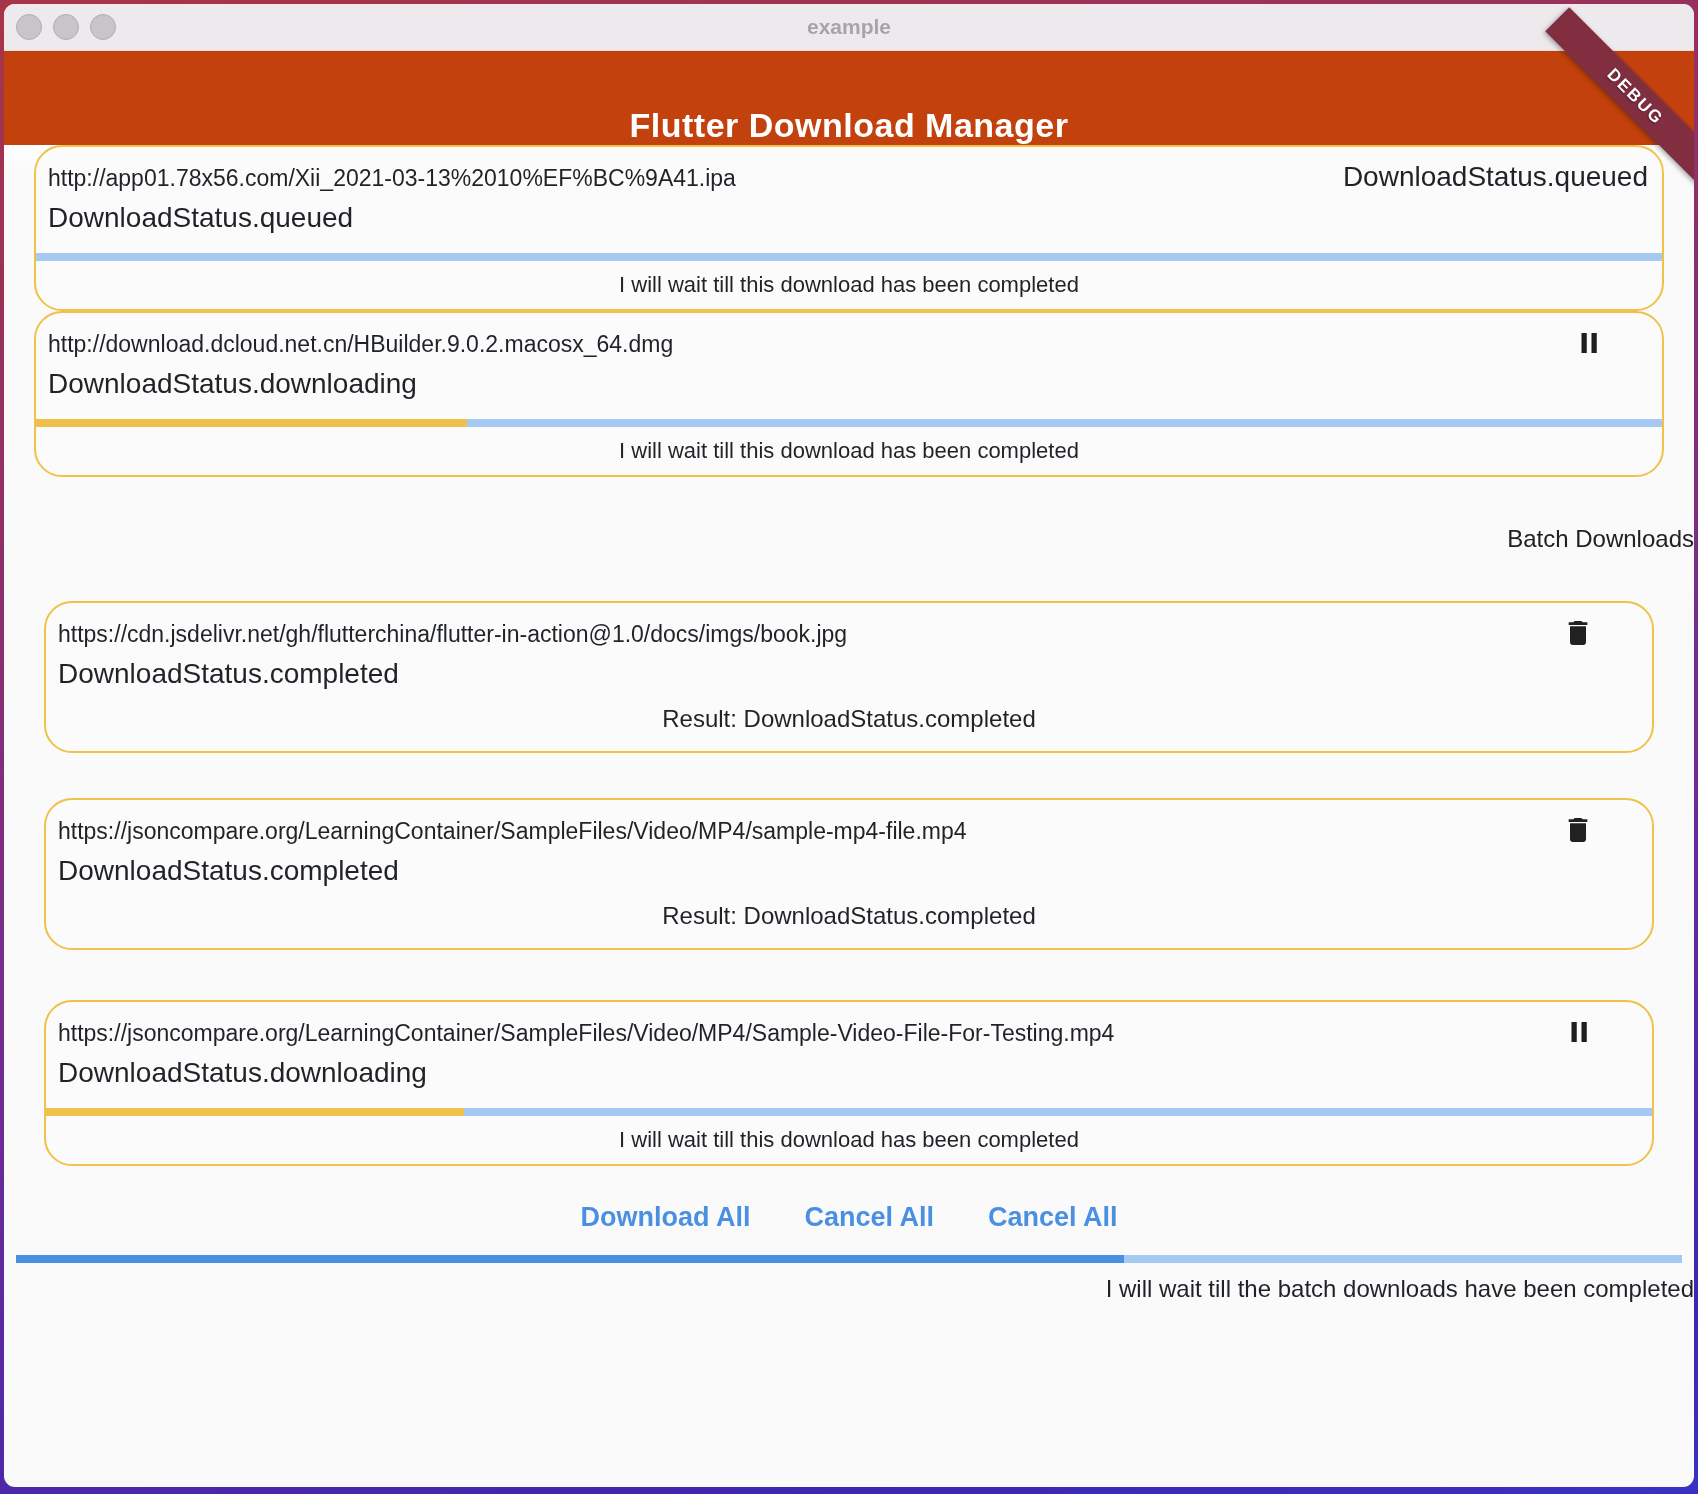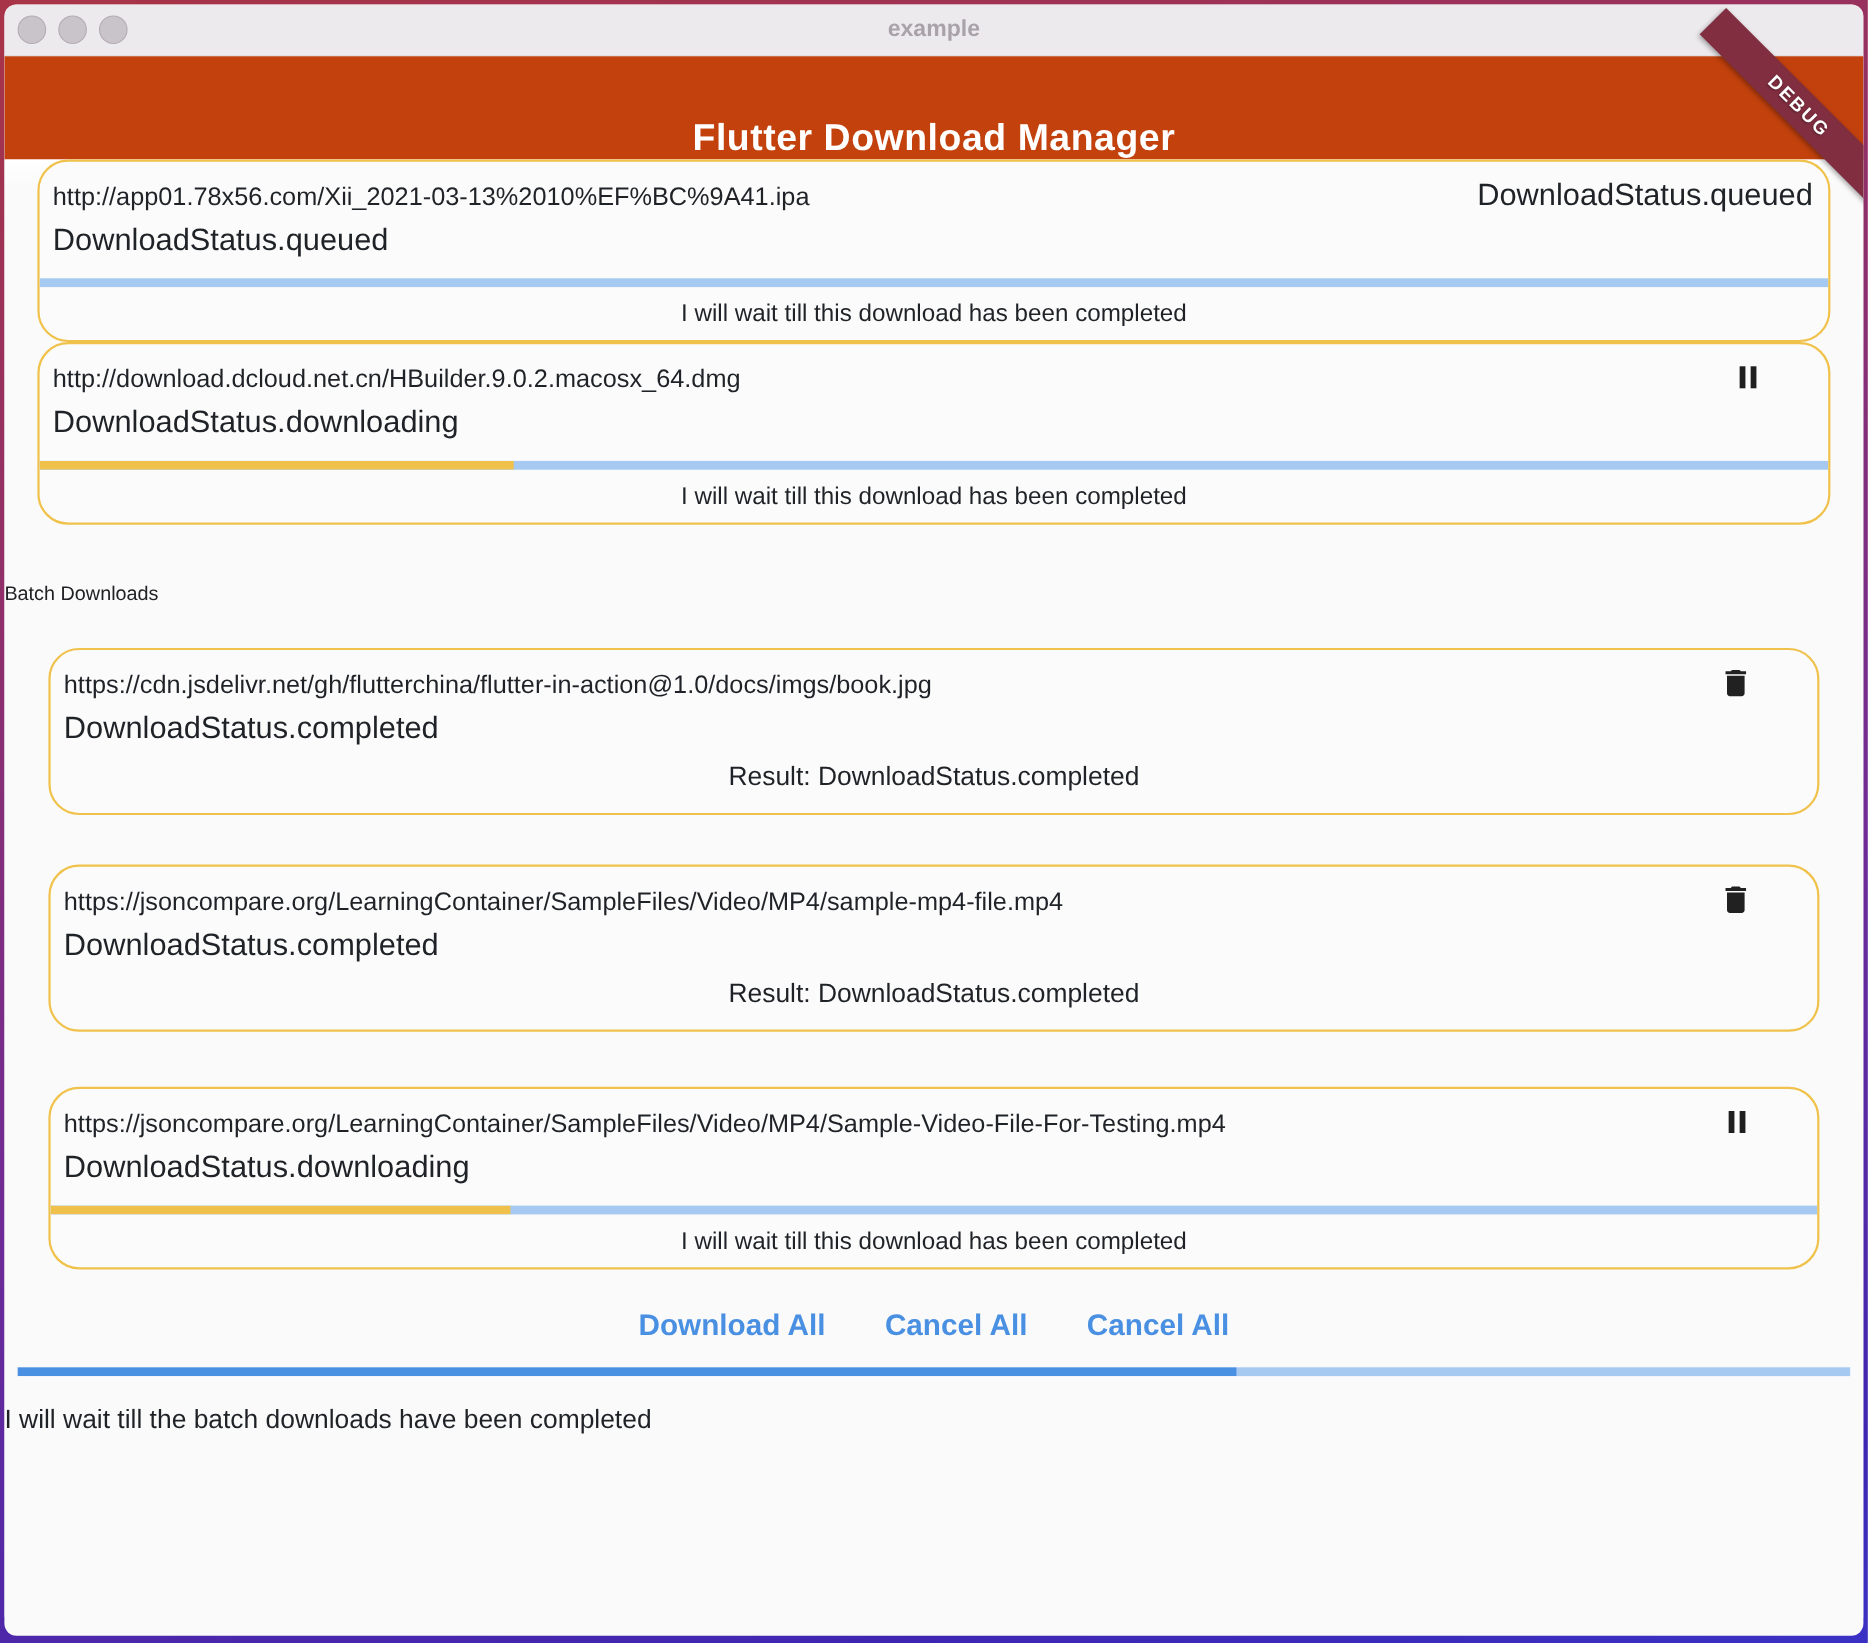--- a/index.html
+++ b/index.html
@@ -58,32 +58,32 @@
     border:none; background:transparent; cursor:pointer; padding:0;
     margin:0 44px 0 20px; display:flex; align-items:center; justify-content:center;
   }
   .progress { height:8px; background:#a6c9f1; margin-top:14px; overflow:hidden; }
   .progress-fill { height:100%; width:0; }
   .fill-yellow { background:#efc04a; }
   .fill-blue { background:#4a90e2; }
   .card-message { text-align:center; font-size:22px; color:#1f2227; padding:11px 0 11px; }
   .result-message { text-align:center; font-size:24px; color:#1f2227; padding:10px 0 18px; }
   .section-heading {
-    text-align:left; font-size:18px; color:#202124;
-    margin-top:44px; margin-bottom:32px; line-height:36px;
+    text-align:right; font-size:24px; color:#202124;
+    margin-top:44px; margin-bottom:44px; line-height:36px;
   }
   .gap45 { height:45px; } .gap50 { height:50px; }
   .actions { display:flex; justify-content:center; gap:50px; margin-top:30px; }
   .text-button {
     border:none; background:transparent; cursor:pointer;
     color:#4a90e2; font-size:27px; font-weight:bold;
     font-family:"Liberation Sans","DejaVu Sans",sans-serif; padding:6px 2px;
   }
   .bottom-progress { margin:16px 12px 0; }
-  .bottom-message { text-align:left; font-size:24px; color:#1f2227; margin-top:26px; }
+  .bottom-message { text-align:right; font-size:24px; color:#1f2227; margin-top:12px; }
   svg { display:block; }
 </style>
 </head>
 <body>
 
 <div class="window">
 
   <div class="titlebar">
     <div class="traffic-lights">
       <span class="tl"></span>

